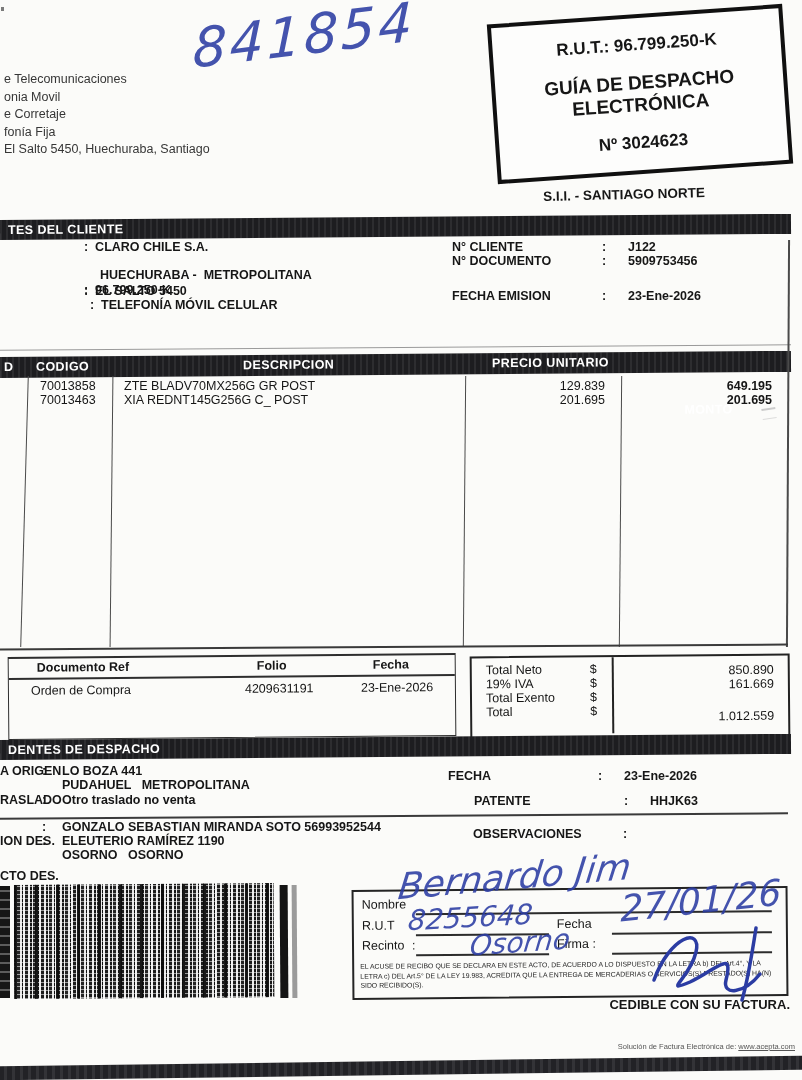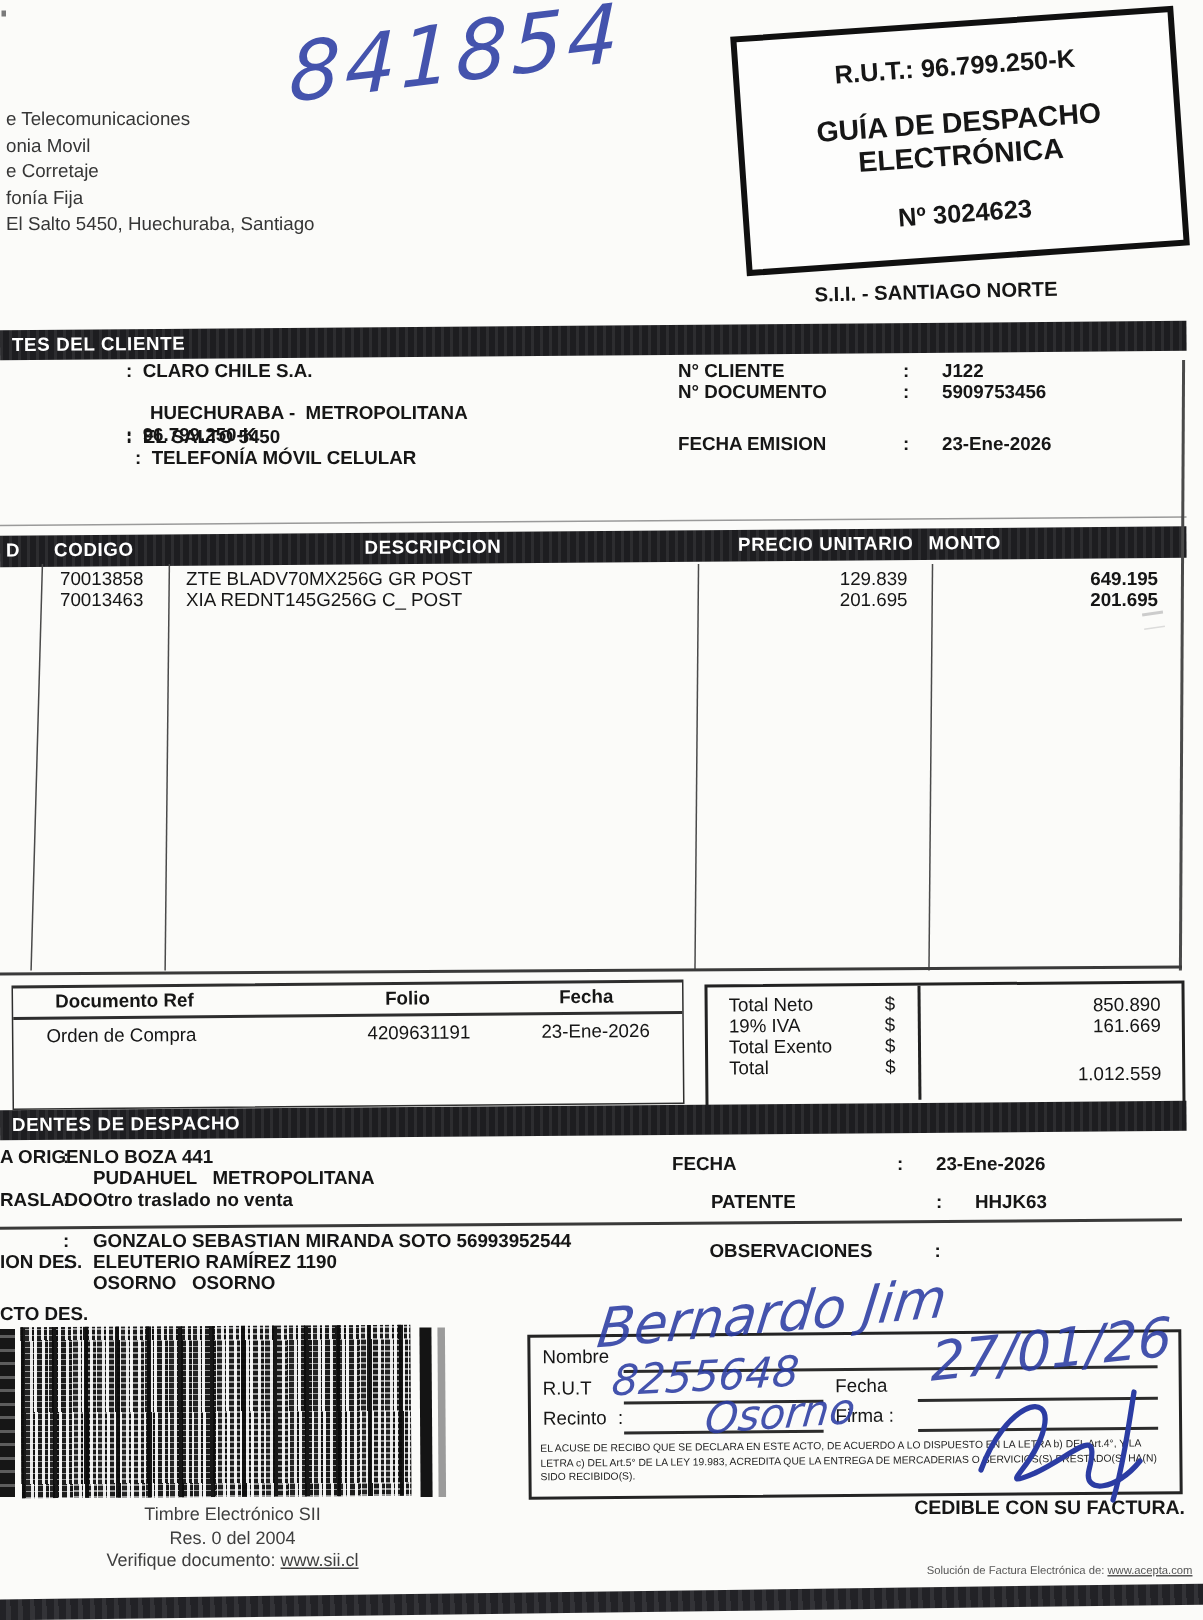--- a/index.html
+++ b/index.html
@@ -83,21 +83,21 @@
     <span>23-Ene-2026</span>
   </div>
 
   <div class="hline" style="left:0;top:347px;width:791px;height:1px;background:#9a9a9a;transform:rotate(-0.4deg);"></div>
 
   <div class="bar" style="top:354px;height:21px;line-height:21px;padding-left:0;">
     <span class="abs" style="left:4px;">D</span>
     <span class="abs" style="left:36px;">CODIGO</span>
     <span class="abs" style="left:243px;">DESCRIPCION</span>
     <span class="abs" style="left:492px;">PRECIO UNITARIO</span>
-    <span class="abs" style="left:619px;">MONTO</span>
+    <span class="abs" style="left:684px;margin-top:48px;">MONTO</span>
   </div>
 
   <div class="vline" style="left:24px;top:376px;height:271px;transform:rotate(1.6deg);"></div>
   <div class="vline" style="left:111px;top:376px;height:271px;transform:rotate(0.6deg);"></div>
   <div class="vline" style="left:464px;top:376px;height:271px;transform:rotate(0.5deg);"></div>
   <div class="vline" style="left:620px;top:376px;height:271px;transform:rotate(0.5deg);"></div>
   <div class="vline" style="left:787px;top:240px;height:407px;width:1.6px;transform:rotate(0.3deg);"></div>
   <div class="hline" style="left:0;top:646px;width:788px;transform:rotate(-0.35deg);"></div>
 
   <div class="abs txt" style="left:40px;top:379px;">70013858</div>
@@ -197,24 +197,19 @@
   <svg class="abs" style="left:640px;top:922px;z-index:6;" width="150" height="80" viewBox="0 0 150 80">
     <path d="M14,58 C30,14 62,4 56,30 C50,56 22,72 50,60 C76,48 94,26 86,58 C82,74 104,72 120,52" stroke="#2b3ca3" stroke-width="3.5" fill="none" stroke-linecap="round"></path>
     <path d="M116,6 C112,32 108,58 102,78" stroke="#2b3ca3" stroke-width="3.5" fill="none" stroke-linecap="round"></path>
   </svg>
 
   <div class="abs" style="left:0;top:886px;width:10px;height:112px;background:repeating-linear-gradient(0deg,#161616 0 7px,#5c5c5c 7px 9px);"></div>
   <div class="barcode-main"></div>
   <div class="abs" style="left:280px;top:885px;width:8px;height:113px;background:#141414;transform:rotate(-0.4deg);"></div>
   <div class="abs" style="left:292px;top:885px;width:5px;height:113px;background:#9b9b9b;transform:rotate(-0.4deg);"></div>
 
-  <div class="abs small" style="left:20px;top:1002px;width:270px;text-align:center;line-height:15.5px;">
-    <div>Timbre Electrónico SII</div>
-    <div>Res. 0 del 2004</div>
-    <div><span>Verifique documento: </span><span class="link">www.sii.cl</span></div>
-  </div>
 
   <div class="abs" style="left:450px;top:1042px;width:345px;text-align:right;font-size:7.5px;color:#555;">
     <span>Solución de Factura Electrónica de: </span><span class="link">www.acepta.com</span>
   </div>
   <div class="abs" style="left:-4px;top:1061px;width:812px;height:14px;background:#222226;background-image:repeating-linear-gradient(90deg,rgba(255,255,255,.08) 0 3px,rgba(0,0,0,0) 3px 8px);transform:rotate(-0.75deg);"></div>
 
 </div>
 
 </body></html>

